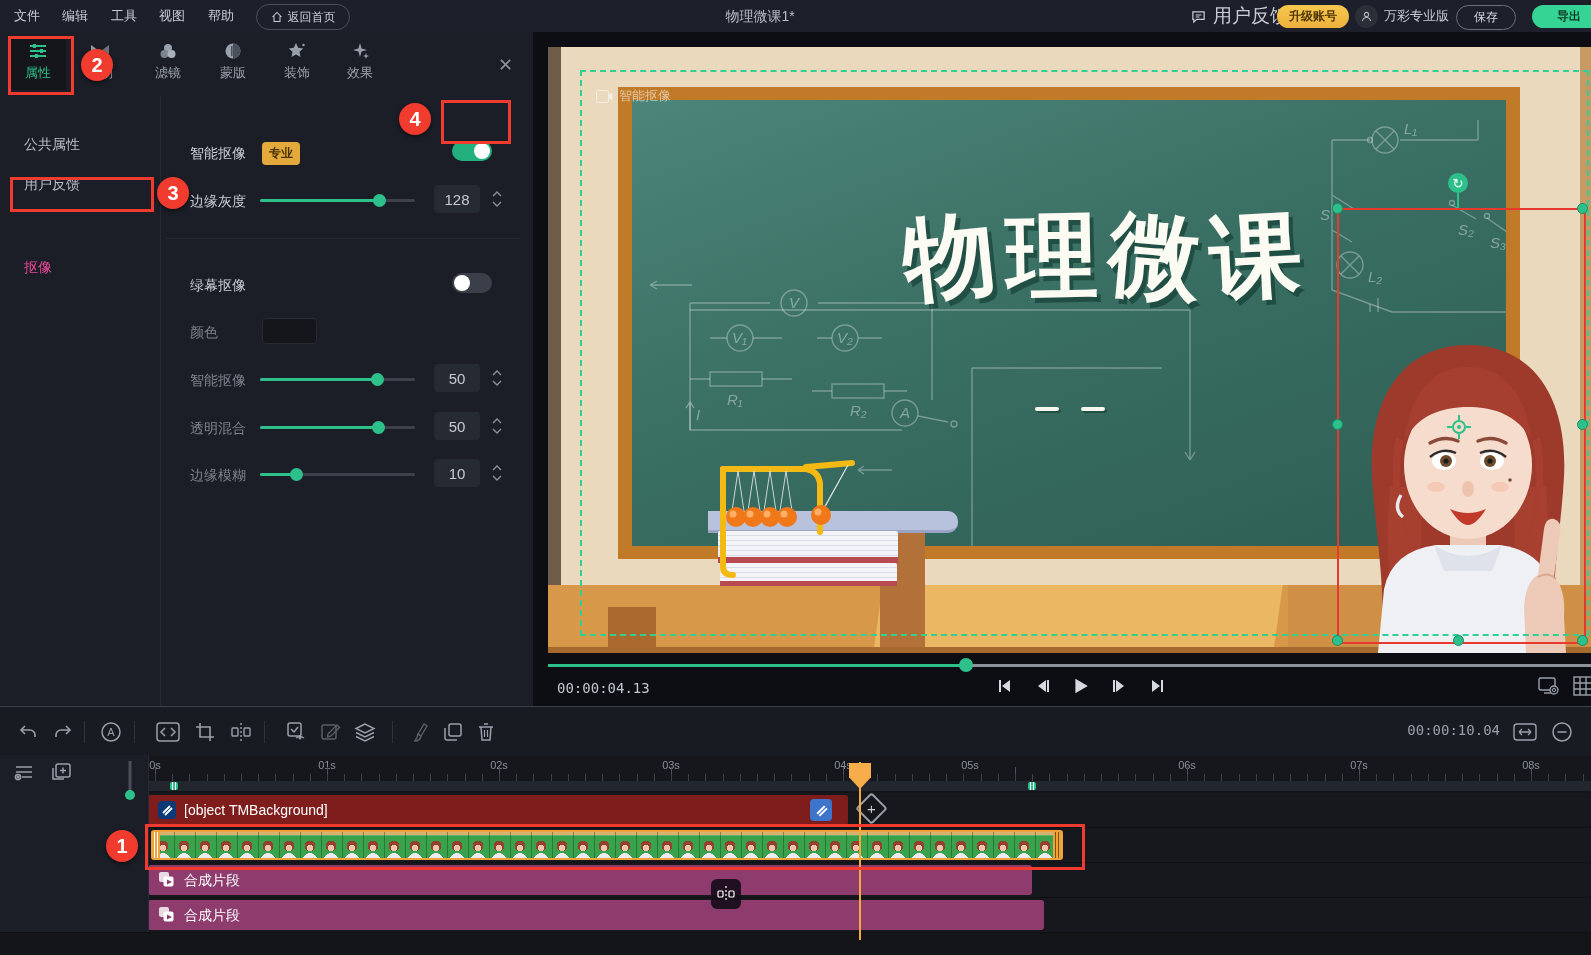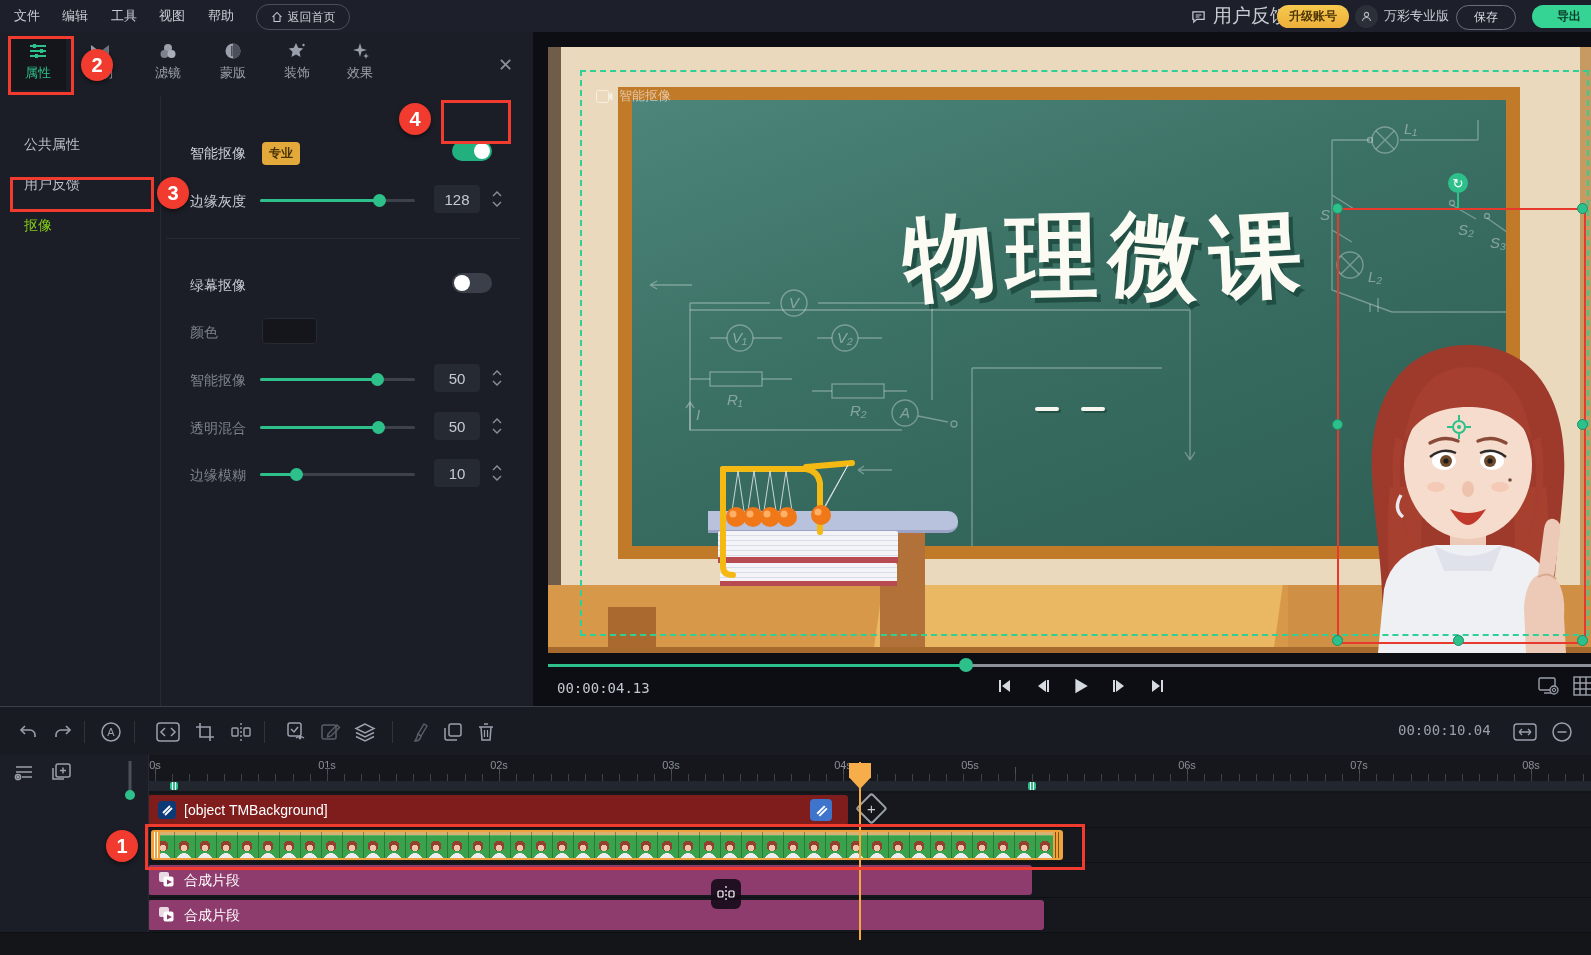--- a/index.html
+++ b/index.html
@@ -24,21 +24,21 @@
 
   
   .left-panel{position:absolute;left:0;top:32px;width:533px;height:674px;background:#1b1e26;border-right:1px solid #000;}
   .tabbar{position:absolute;left:0;top:0;width:533px;height:62px;}
   .tab{position:absolute;top:6px;width:56px;height:52px;display:flex;flex-direction:column;align-items:center;gap:4px;color:#9aa0ab;font-size:13px;cursor:pointer;}
   .tab .ticon{height:22px;display:flex;align-items:flex-end;}
   .tab.active{color:#2ec08a;background:#14161c;}
   .close-x{position:absolute;left:498px;top:22px;color:#8a8f99;font-size:18px;cursor:pointer;}
   .side-nav{position:absolute;left:0;top:64px;width:160px;height:610px;border-right:1px solid #262a32;}
   .nav-item{position:absolute;left:24px;color:#b9bec8;font-size:14px;cursor:pointer;}
-  .nav-item.active{color:#84cc16;}
+  .nav-item.active{color:#ec4899;margin-top:42px;}
   .panel-content{position:absolute;left:160px;top:64px;width:373px;height:610px;}
   .plabel{position:absolute;font-size:14px;color:#c9cdd5;}
   .plabel.dim{color:#7c828c;}
   .pro-badge{position:absolute;background:#e3aa3b;color:#4a3305;font-size:12px;font-weight:bold;border-radius:4px;padding:3px 7px;}
   .toggle{position:absolute;width:40px;height:20px;border-radius:10px;cursor:pointer;}
   .toggle.on{background:#23b07f;}
   .toggle.off{background:#3a3f49;}
   .toggle .knob{position:absolute;top:2px;width:16px;height:16px;border-radius:50%;background:#fff;}
   .toggle.on .knob{right:2px;} .toggle.off .knob{left:2px;}
   .slider{position:absolute;height:14px;cursor:pointer;}
@@ -85,21 +85,21 @@
   .prog-fill{position:absolute;left:15px;top:632px;width:417px;height:3px;background:#2ec08a;}
   .prog-knob{position:absolute;left:426px;top:626px;width:14px;height:14px;border-radius:50%;background:#2ec08a;cursor:pointer;}
   .cur-time{position:absolute;left:24px;top:648px;color:#c3c7cf;font-size:14px;font-family:"DejaVu Sans Mono",monospace;}
   .transport{position:absolute;left:460px;top:642px;display:flex;gap:14px;align-items:center;}
   .tbtn{width:24px;height:24px;display:flex;align-items:center;justify-content:center;cursor:pointer;}
 
   
   .tl-toolbar{position:absolute;left:0;top:706px;width:1591px;height:49px;background:#181b22;border-top:1px solid #3c4049;box-sizing:border-box;}
   .tool{position:absolute;top:12px;width:26px;height:26px;display:flex;align-items:center;justify-content:center;cursor:pointer;}
   .tsep{position:absolute;top:14px;width:1px;height:22px;background:#2f333c;}
-  .duration{position:absolute;left:1398px;top:15px;width:102px;text-align:left;color:#9aa0ab;font-size:14px;font-family:"DejaVu Sans Mono",monospace;}
+  .duration{position:absolute;left:1398px;top:15px;width:102px;text-align:right;color:#9aa0ab;font-size:14px;font-family:"DejaVu Sans Mono",monospace;}
 
   
   .timeline{position:absolute;left:0;top:755px;width:1591px;height:200px;background:#131519;}
   .tl-header{position:absolute;left:0;top:0;width:148px;height:175px;background:#1b1e26;border-right:1px solid #262a32;z-index:5;}
   .ruler{position:absolute;left:148px;top:0;width:1443px;height:26px;background:#15171d;}
   .ruler-label{position:absolute;top:4px;transform:translateX(-50%);font-size:11px;color:#8b9098;}
   .ruler-ticks{position:absolute;left:0;top:19px;width:1443px;height:7px;background-image:repeating-linear-gradient(90deg,#3c414b 0 1px,transparent 1px 17.2px);background-position:7px 0;}
   .ruler-ticks-major{position:absolute;left:0;top:12px;width:1443px;height:14px;background-image:repeating-linear-gradient(90deg,#4a505c 0 1px,transparent 1px 172px);background-position:7px 0;}
   .ruler-strip{position:absolute;left:148px;top:26px;width:1443px;height:10px;background:#22262e;}
   .gmark{position:absolute;top:1px;width:8px;height:8px;border-radius:2px;background:#2ec08a;background-image:linear-gradient(90deg,transparent 0 2px,#fff 2px 3px,transparent 3px 5px,#fff 5px 6px,transparent 6px);cursor:pointer;}
@@ -141,20 +141,21 @@
     <span class="menu-item" style="left:159px">视图</span>
     <span class="menu-item" style="left:208px">帮助</span>
     <div class="pill home-pill">
       <span>
           <svg width="12" height="12" viewBox="0 0 16 16">
             <path d="M2 8 8 2l6 6M4 7v7h8V7" fill="none" stroke="#c9ccd4" stroke-width="1.4"></path>
           </svg>
         </span>
       <span>返回首页</span>
     </div>
+    <div class="doc-title">物理微课1*</div>
     <span class="abs" style="left:1191px;top:9px">
       <svg width="15" height="15" viewBox="0 0 16 16">
           <path d="M2 3h12v8H6l-3 3v-3H2z" fill="none" stroke="#c9ccd4" stroke-width="1.3"></path>
           <path d="M5 6.5h6M5 8.5h4" stroke="#c9ccd4" stroke-width="1.1"></path>
         </svg>
       </span>
     <span class="feedback">用户反馈</span>
     <div class="pill upgrade-pill">升级账号</div>
     <div class="pill avatar-circle">
       <svg width="13" height="13" viewBox="0 0 16 16">

